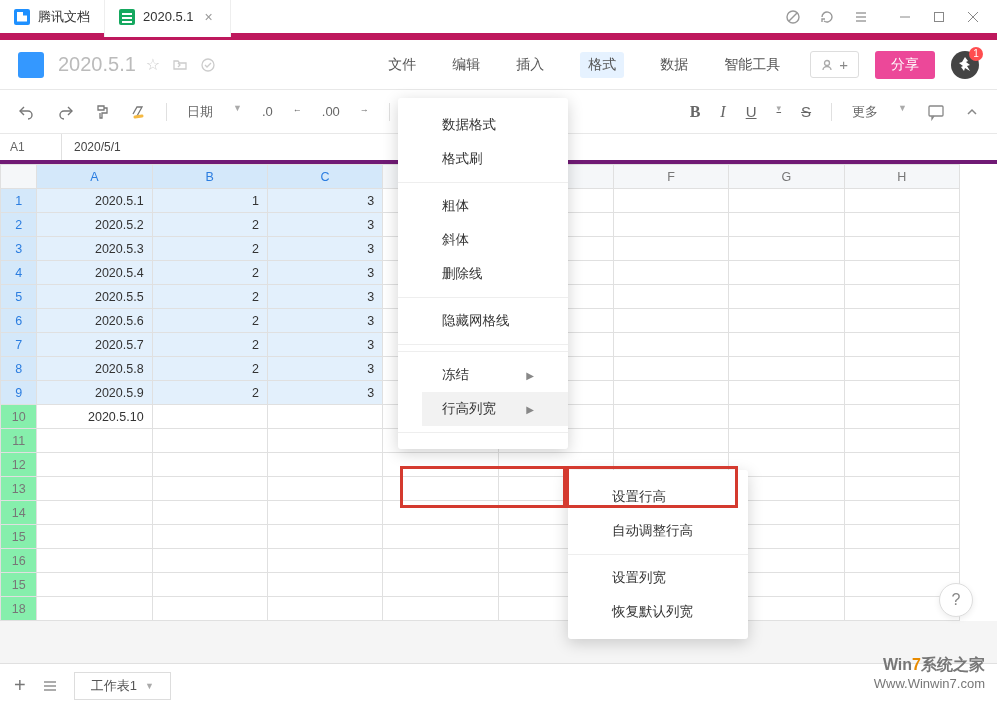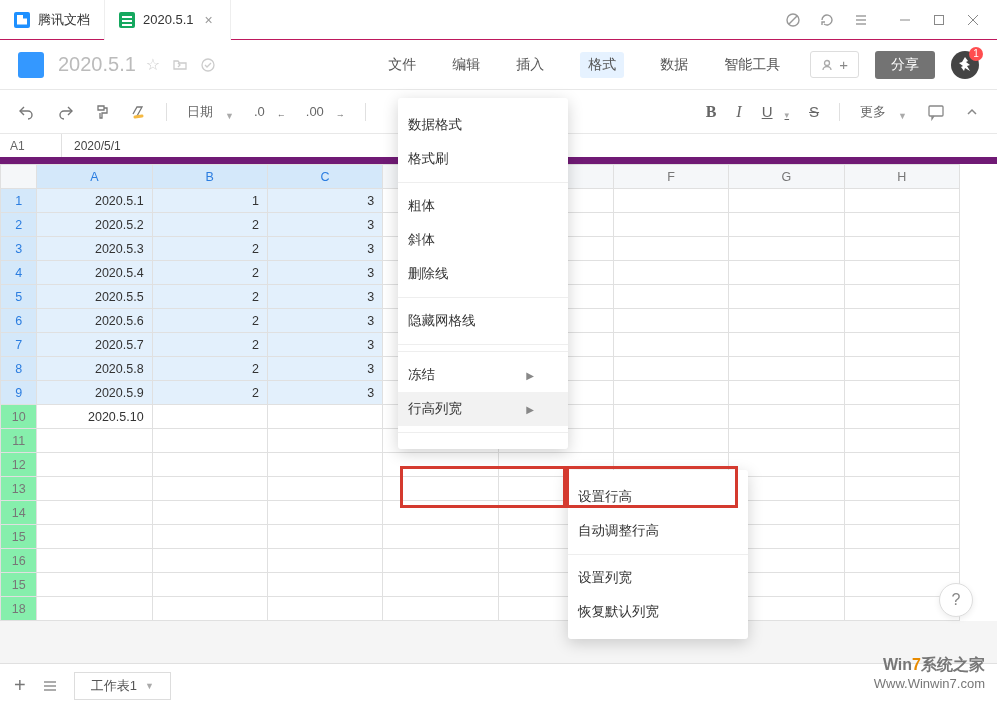--- a/index.html
+++ b/index.html
@@ -1,19 +1,19 @@
 <!DOCTYPE html>
 <html><head>
 <meta charset="utf-8">
 <style>
 * { margin:0; padding:0; box-sizing:border-box; font-family:"Microsoft YaHei","PingFang SC",Arial,sans-serif; }
 body { width:997px; height:707px; background:#f5f5f5; position:relative; overflow:hidden; font-size:13px; color:#333; }
 
 
-.tab-bar { height:40px; background:#fff; display:flex; align-items:center; border-bottom:1px solid #be185d; }
+.tab-bar { height:40px; background:#fff; display:flex; align-items:center; border-bottom:7px solid #be185d; }
 .tab { height:40px; display:flex; align-items:center; padding:0 14px; gap:8px; border-right:1px solid #eee; position:relative; }
 .tab.active { background:#fff; }
 .tab .tab-close { width:14px; height:14px; color:#999; display:flex; align-items:center; justify-content:center; font-size:14px; }
 .tab-spacer { flex:1; }
 .tab-controls { display:flex; align-items:center; gap:14px; padding:0 10px; color:#888; }
 .tab-controls .ctrl, .win-controls .ctrl { width:20px; height:20px; display:flex; align-items:center; justify-content:center; }
 .win-controls { display:flex; align-items:center; gap:14px; padding:0 14px; color:#888; }
 .brand-icon { width:16px; height:16px; background:#1e90ff; border-radius:2px; position:relative; }
 .brand-icon::after { content:""; position:absolute; left:3px; top:3px; width:10px; height:10px; background:#fff; clip-path:polygon(0 0,60% 0,60% 40%,100% 40%,100% 100%,0 100%); }
 .sheet-icon { width:16px; height:16px; background:#15a85f; border-radius:2px; position:relative; }
@@ -23,50 +23,50 @@
 
 .doc-header { height:50px; background:#fff; display:flex; align-items:center; padding:0 18px; border-bottom:1px solid #e8e8e8; }
 .logo { width:26px; height:26px; background:#3498ff; border-radius:3px; margin-right:14px; }
 .doc-title { font-size:20px; color:#bbb; margin-right:10px; }
 .doc-icons { display:flex; gap:12px; color:#ccc; align-items:center; }
 .doc-icons span { font-size:16px; }
 .menu-bar { display:flex; gap:36px; margin-left:auto; align-items:center; color:#555; font-size:14px; }
 .menu-item.highlight { background:#e6f2ff; padding:4px 8px; border-radius:3px; }
 .header-right { display:flex; align-items:center; gap:16px; margin-left:30px; }
 .invite-btn { border:1px solid #ddd; border-radius:3px; padding:4px 10px; display:flex; align-items:center; gap:4px; color:#888; font-size:14px; }
-.share-btn { background:#737373; color:#fff; padding:5px 16px; border-radius:3px; font-size:14px; }
+.share-btn { background:#ec4899; color:#fff; padding:5px 16px; border-radius:3px; font-size:14px; }
 .avatar { width:28px; height:28px; border-radius:50%; background:#444; position:relative; display:flex; align-items:center; justify-content:center; }
 .avatar-badge { position:absolute; top:-4px; right:-4px; width:14px; height:14px; border-radius:50%; background:#ff4d4f; color:#fff; font-size:10px; display:flex; align-items:center; justify-content:center; }
 
 
 .toolbar { height:44px; background:#fff; display:flex; align-items:center; padding:0 18px; gap:20px; border-bottom:1px solid #e8e8e8; color:#666; }
 .toolbar .sep { width:1px; height:18px; background:#e0e0e0; }
-.toolbar .tb { display:flex; align-items:flex-end; gap:12px; }
+.toolbar .tb { display:flex; align-items:flex-start; gap:20px; }
 .toolbar-right { margin-left:auto; display:flex; gap:20px; align-items:center; }
 .chev { font-size:9px; color:#aaa; }
 
 
-.cellref-bar { height:30px; background:#fff; display:flex; align-items:center; border-bottom:7px solid #701a75; }
+.cellref-bar { height:30px; background:#fff; display:flex; align-items:center; border-bottom:4px solid #701a75; }
 .cellref { width:62px; padding:0 10px; color:#666; border-right:1px solid #e0e0e0; height:100%; display:flex; align-items:center; font-size:12px; }
 .cellval { padding:0 12px; color:#444; font-size:12px; }
 
 
 .sheet-wrap { position:relative; background:#fff; }
 .sheet { border-collapse:collapse; width:960px; }
 .sheet th, .sheet td { border:1px solid #e0e0e0; height:24px; font-weight:400; font-size:12.5px; }
 .sheet thead th { background:#f5f7f9; color:#777; }
 .rowhdr { width:34px; background:#86efac; color:#777; text-align:center; }
 .colhdr { width:108px; text-align:center; }
 .cell { padding:0 8px; text-align:right; color:#333; }
 .sel { background:#e3f0fc; }
 th.sel-h { background:#d4e8fa !important; color:#2b7de0 !important; }
 
 
 .menu-popup { position:absolute; background:#fff; box-shadow:0 4px 16px rgba(0,0,0,0.18); border-radius:3px; padding:10px 0; font-size:13.5px; color:#333; z-index:50; }
-.menu-popup .mitem { padding:8px 34px 8px 10px; display:flex; align-items:center; justify-content:space-between; white-space:nowrap; cursor:default; }
+.menu-popup .mitem { padding:8px 34px 8px 20px; display:flex; align-items:center; justify-content:space-between; white-space:nowrap; cursor:default;margin-left:24px; }
 .menu-popup .mdiv { height:1px; background:#eee; margin:6px 0; }
 .menu-popup .arrow { font-size:10px; color:#888; }
 .menu1 { left:398px; top:98px; width:170px; }
 .menu2 { left:568px; top:470px; width:180px; }
 
 
 .red-box { position:absolute; border:3px solid #d43a2f; z-index:60; pointer-events:none; }
 .box1 { left:400px; top:466px; width:166px; height:42px; }
 .box2 { left:566px; top:466px; width:172px; height:42px; }
 

